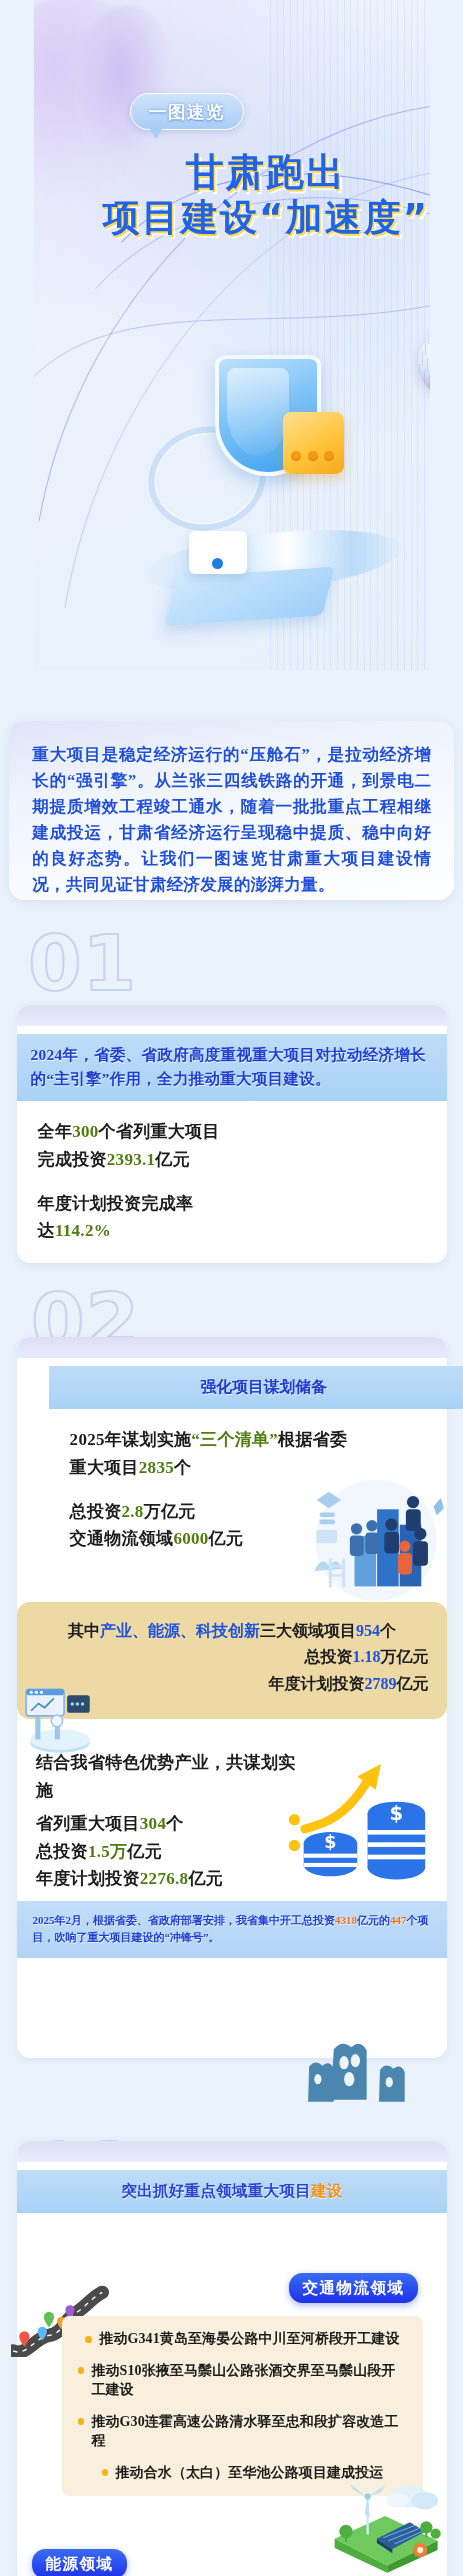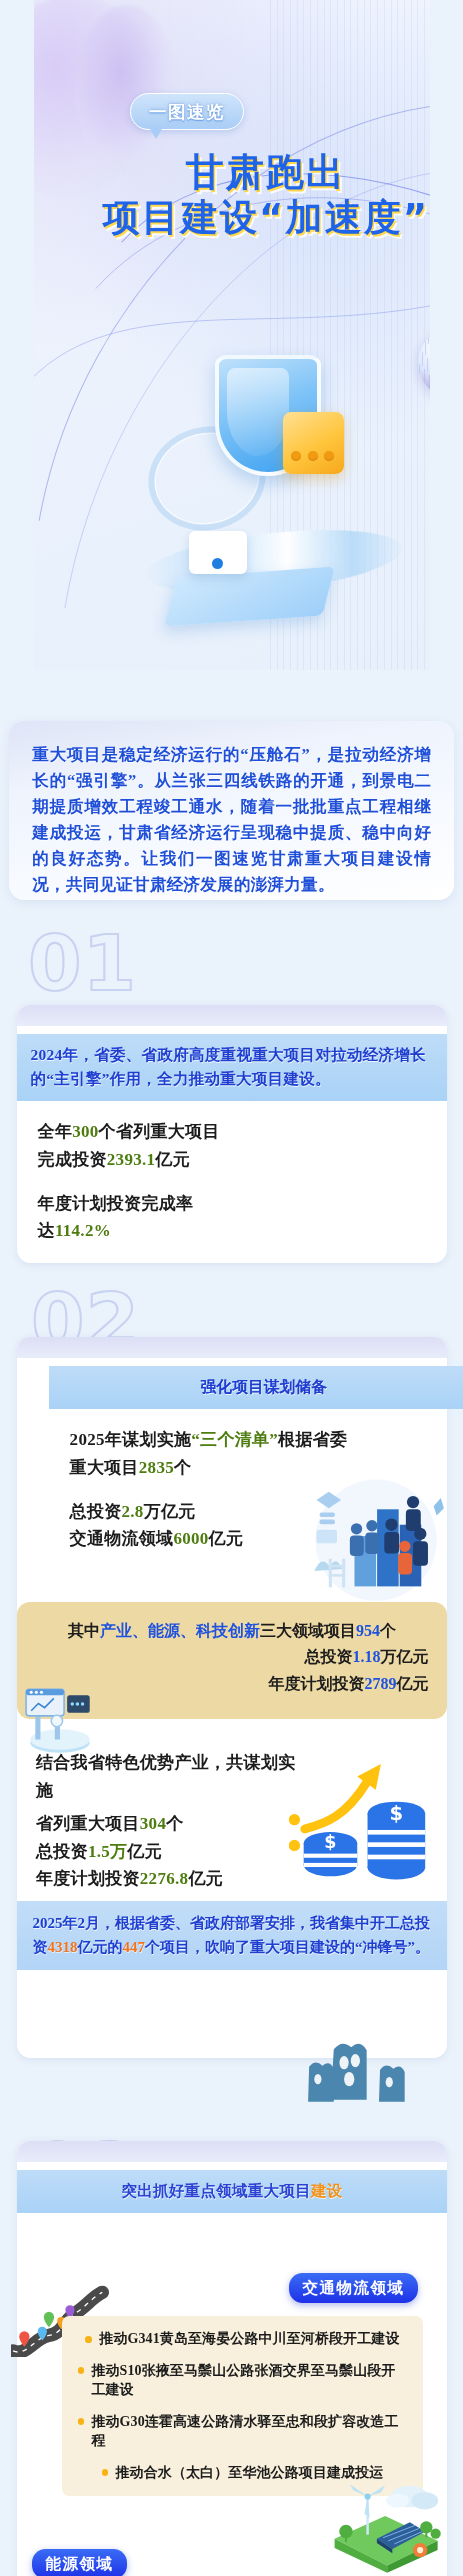--- a/index.html
+++ b/index.html
@@ -465,21 +465,21 @@
     </g>
     <g fill="#ffffff">
       <rect x="152" y="132" width="112" height="9"></rect>
       <rect x="152" y="156" width="112" height="9"></rect>
       <rect x="152" y="180" width="112" height="9"></rect>
     </g>
     <text x="208" y="112" font-size="38" font-weight="900" fill="#ffffff" text-anchor="middle" font-family="'DejaVu Sans',sans-serif">$</text>
   </svg>
 
   <div style="position:absolute; left:17px; top:1901px; width:430px; padding:11.3px 15.5px; background:linear-gradient(180deg,#c2ddf8 0%,#b2d4f6 100%);">
-    <p style="font-size:15px; line-height:1.56; color:#1f3fd0; font-weight:700; text-shadow:0.5px 0.5px 0 rgba(255,255,255,.7);">
+    <p style="font-size:11px; line-height:1.56; color:#1f3fd0; font-weight:700; text-shadow:0.5px 0.5px 0 rgba(255,255,255,.7);">
       <span>2025年2月，根据省委、省政府部署安排，我省集中开工总投资</span><span style="color:#f4721c;">4318</span><span>亿元的</span><span style="color:#f4721c;">447</span><span>个项目，吹响了重大项目建设的“冲锋号”。</span>
     </p>
   </div>
 
   <svg class="fists" viewBox="0 0 220 180">
     <g fill="#4a86ad">
       <path d="M58,78 q16,-20 34,-4 q18,-16 30,6 l0,96 l-70,0 z"></path>
       <path d="M10,112 q12,-16 26,-2 q14,-12 22,6 l0,64 l-50,0 z"></path>
       <path d="M148,118 q12,-16 26,-2 q14,-12 22,6 l0,58 l-50,0 z"></path>
     </g>

